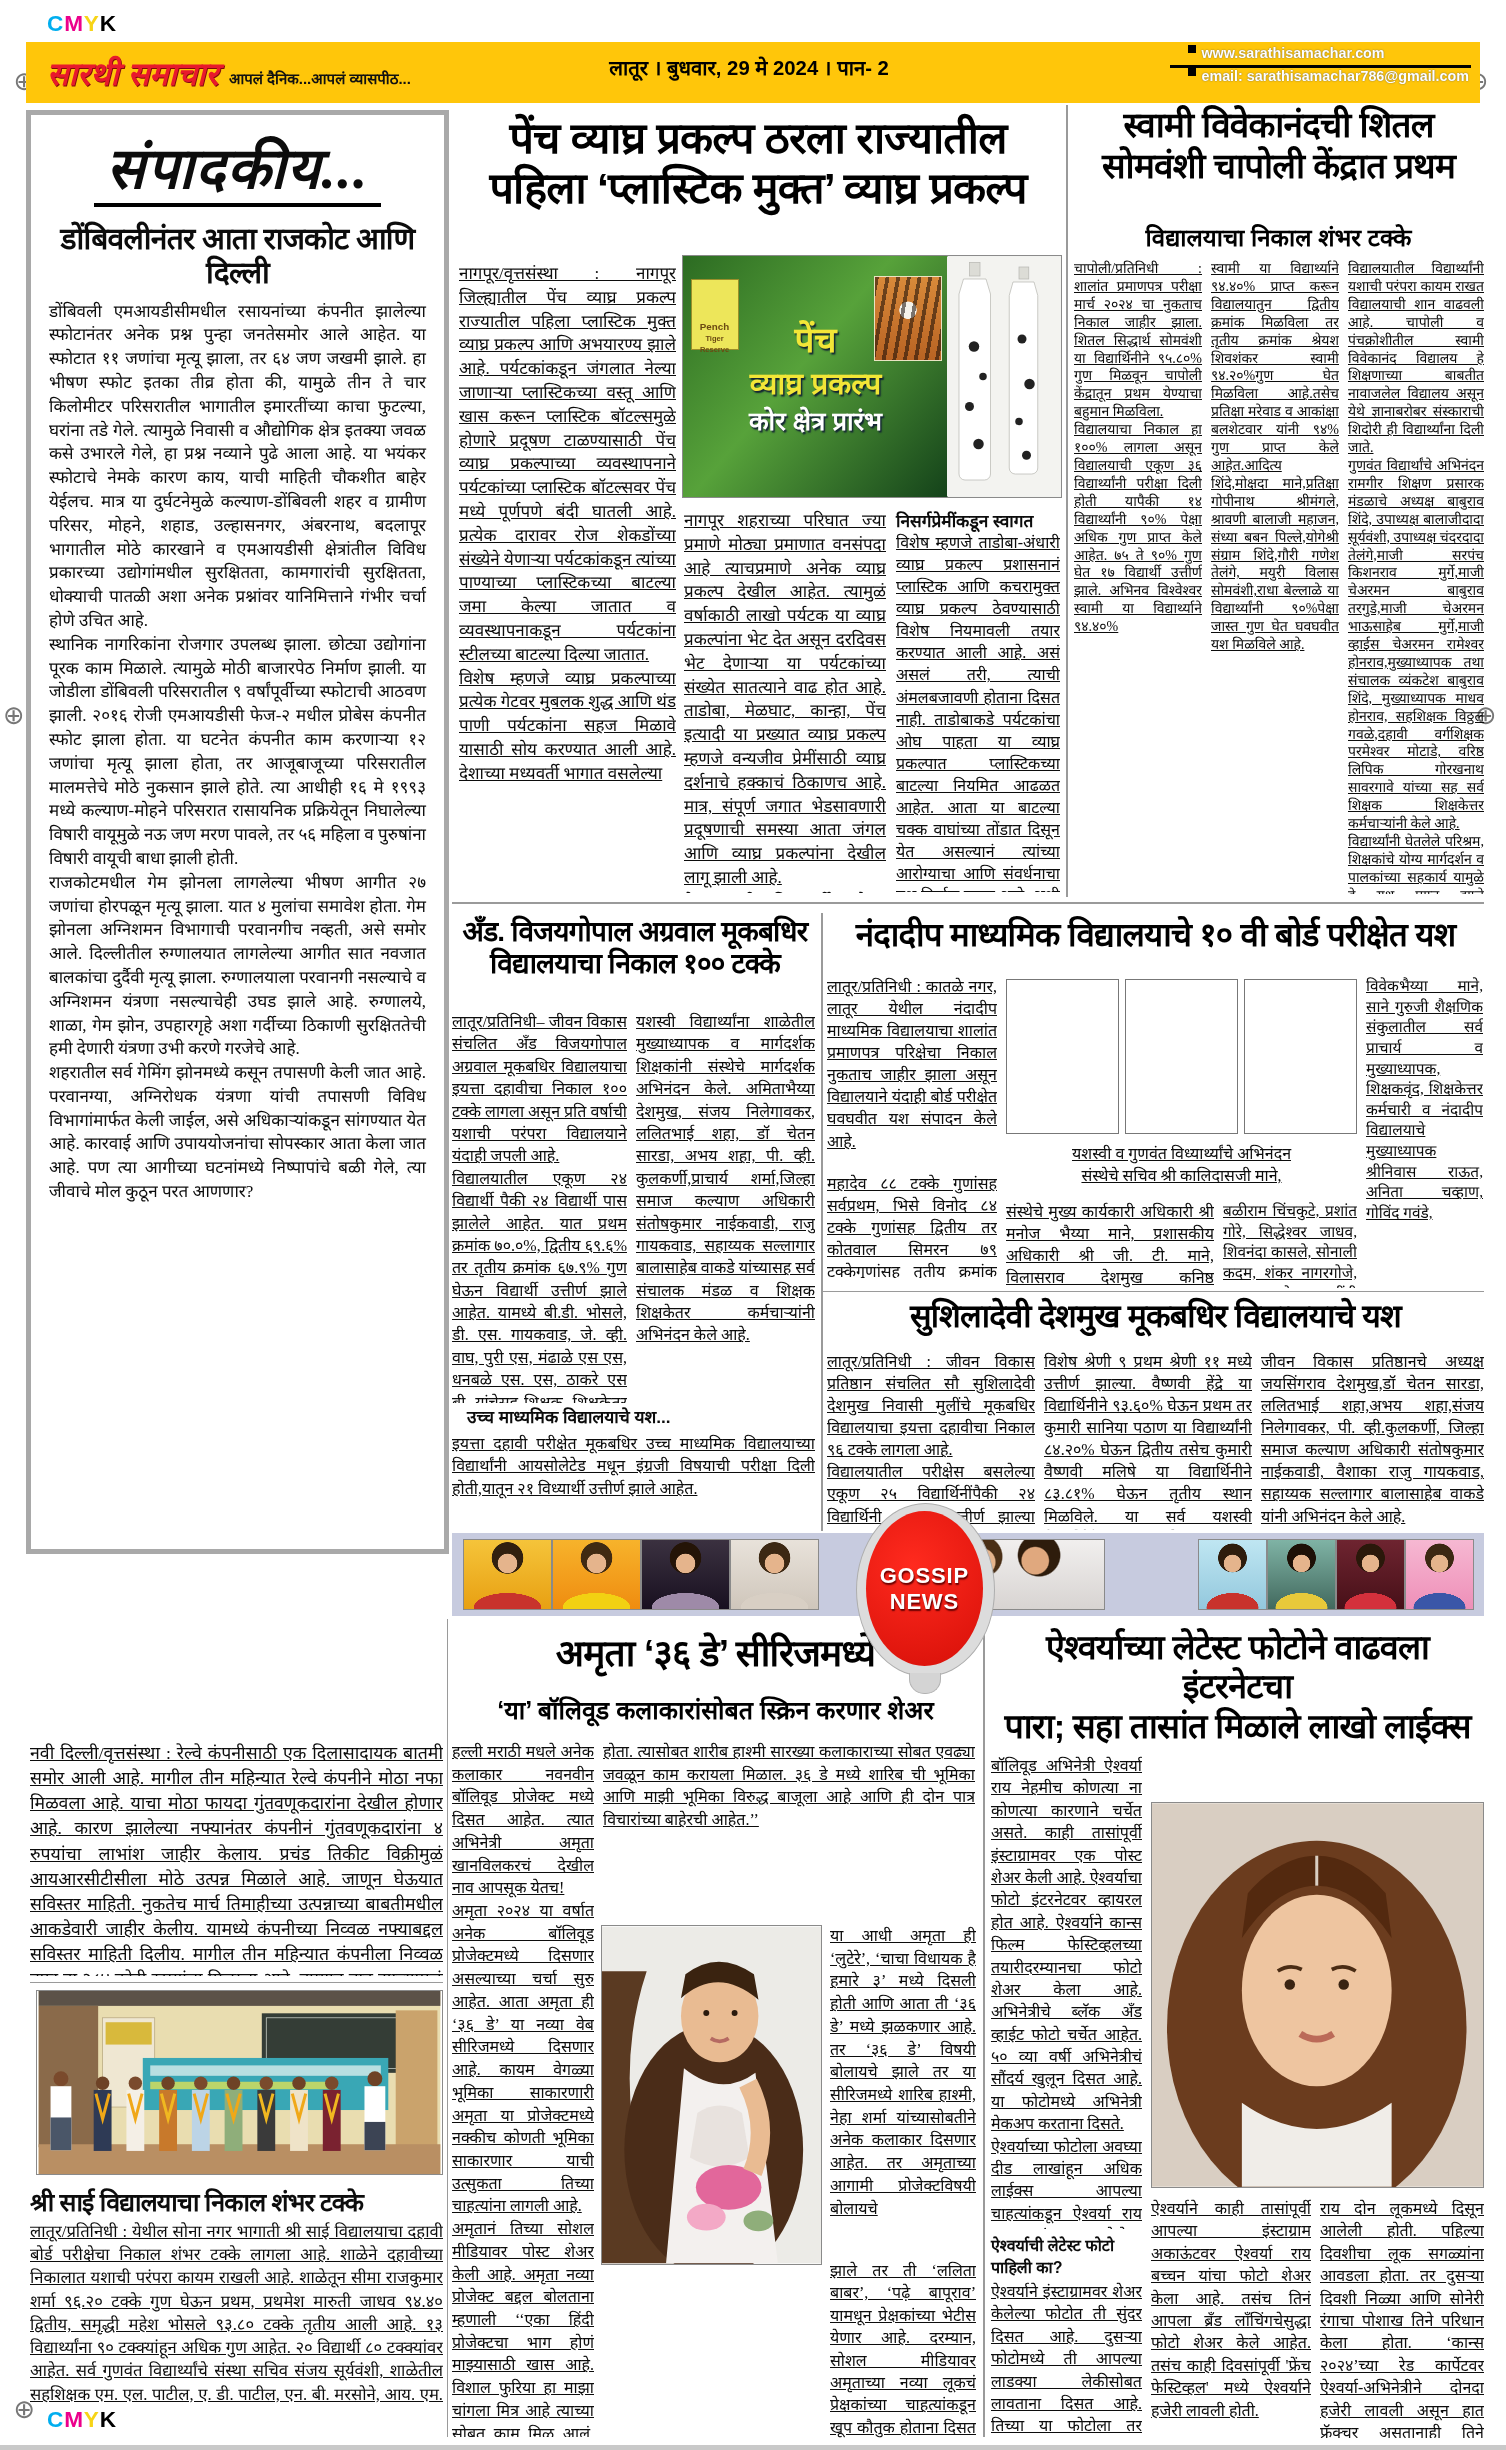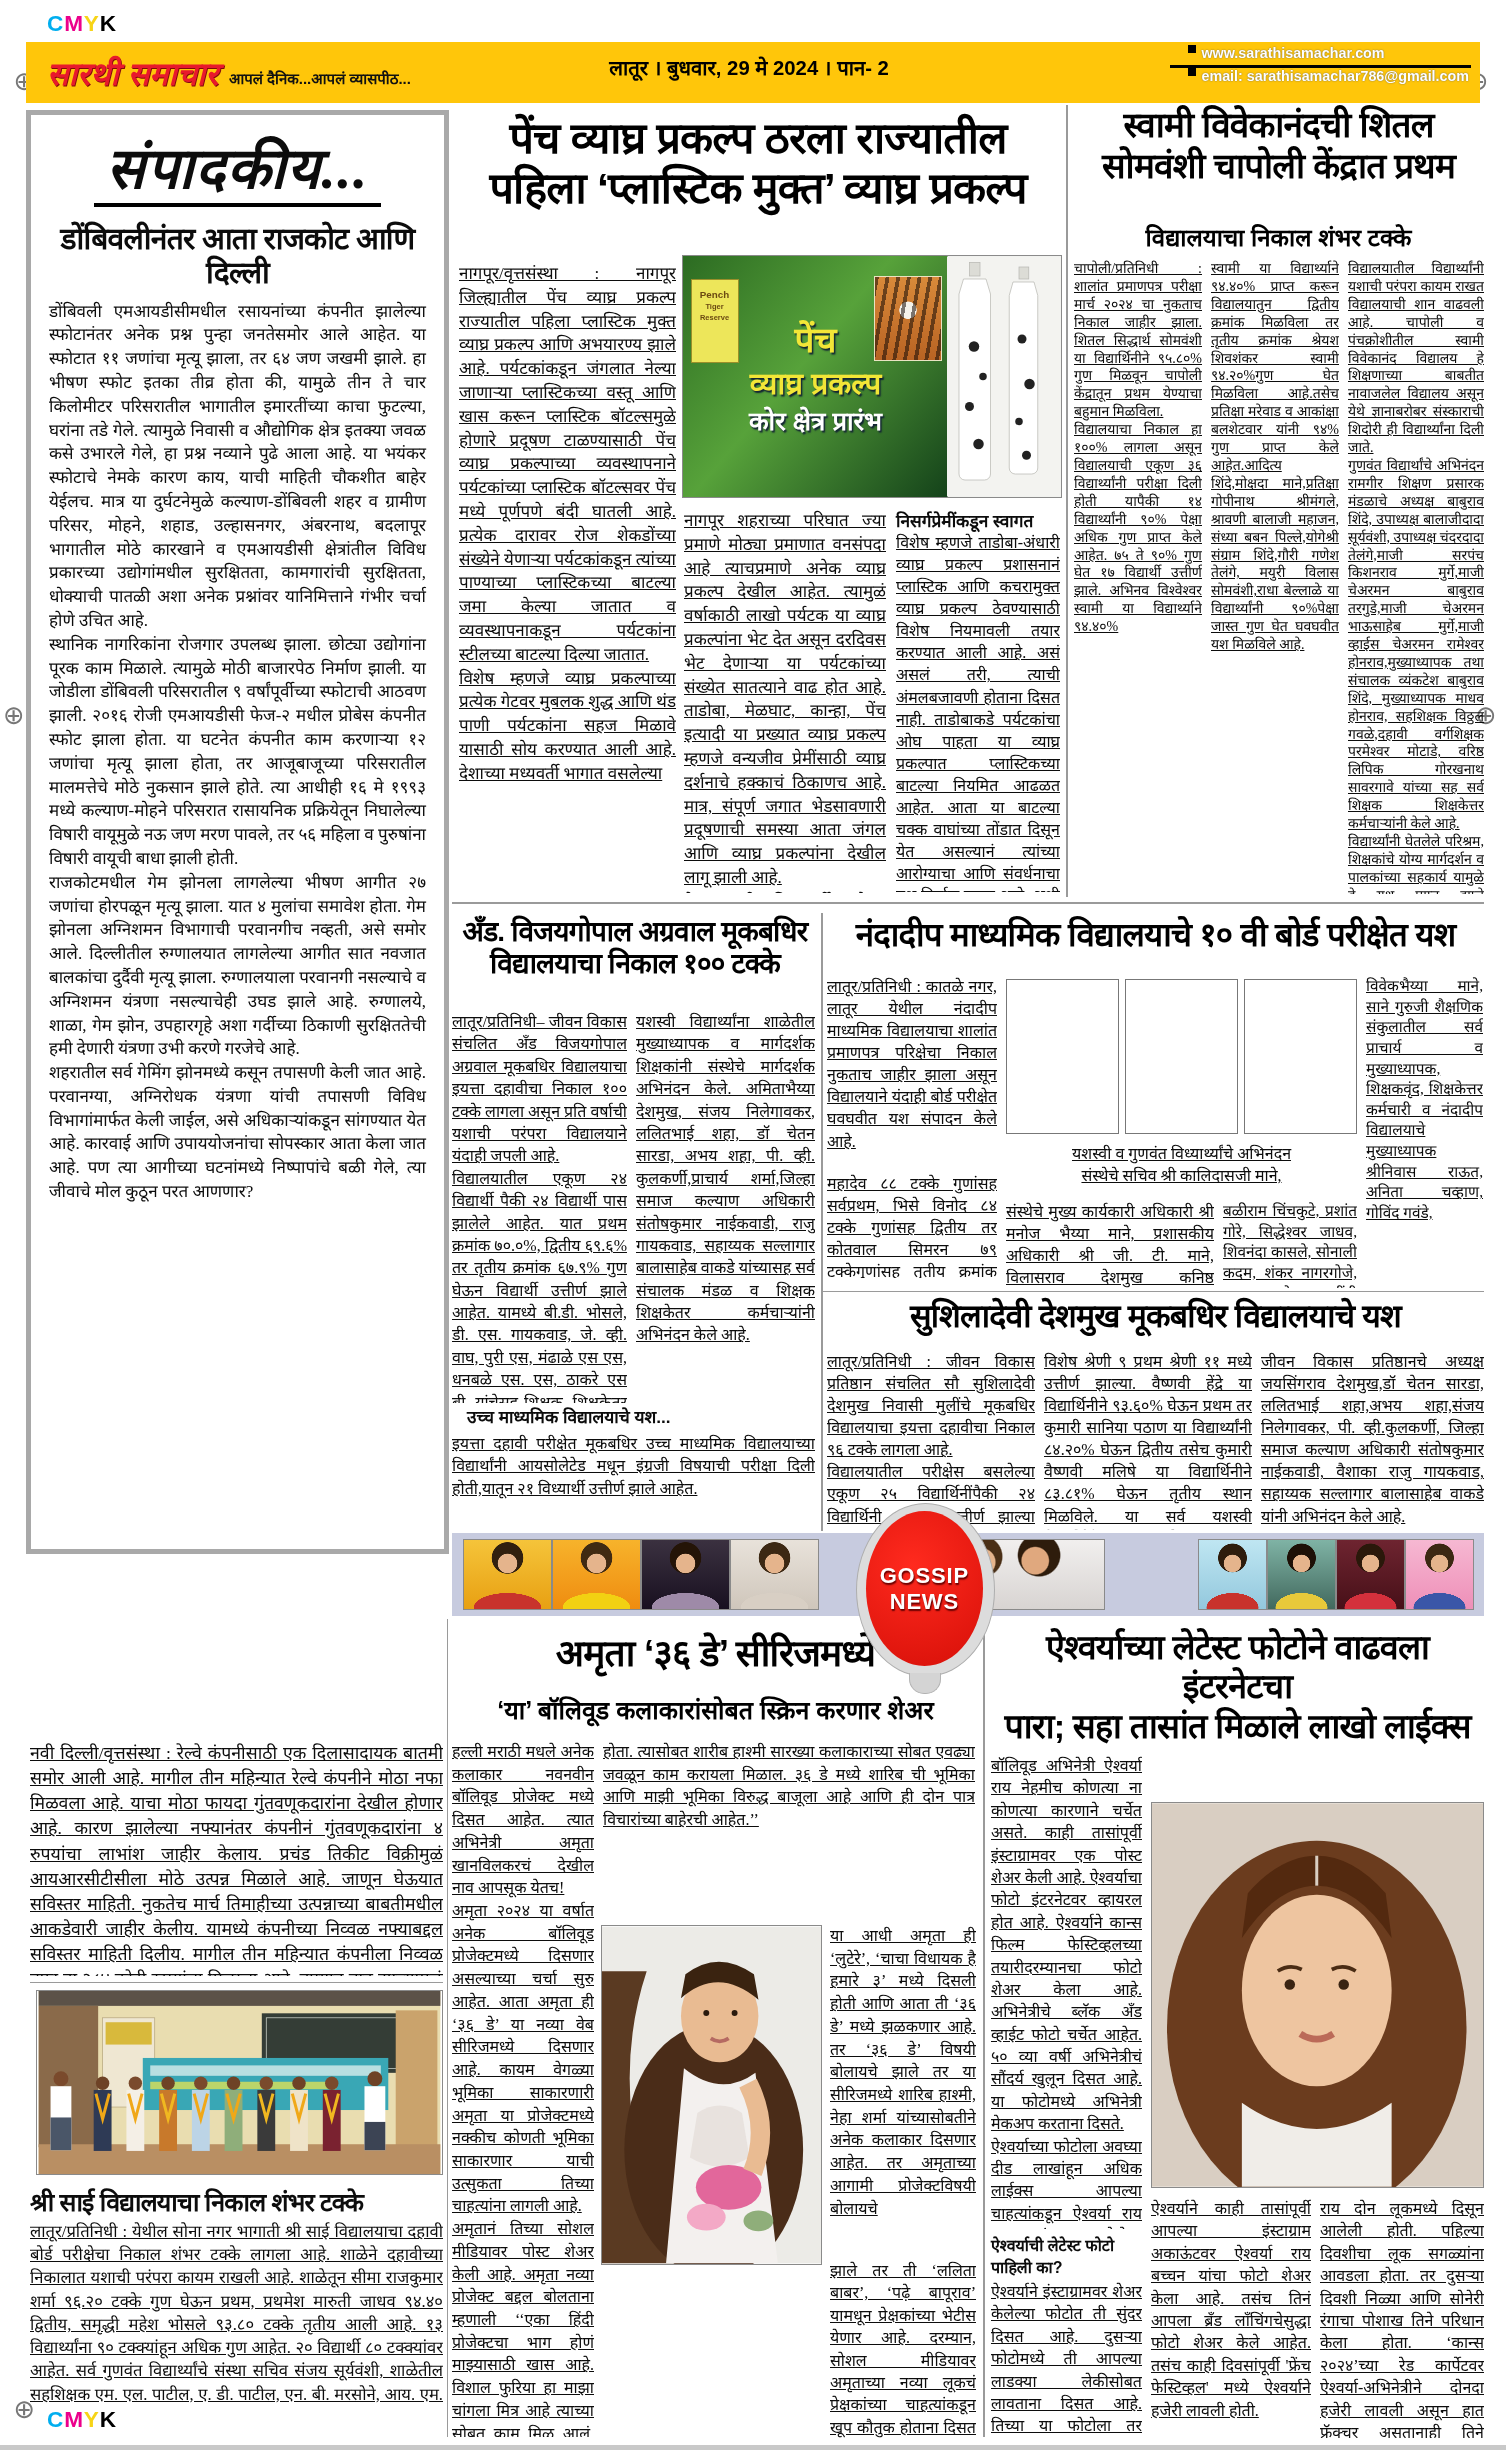--- a/index.html
+++ b/index.html
@@ -29,22 +29,22 @@
          background:#fff;padding:7.5px 18px;overflow:hidden;}
   .edtitle{text-align:center;font-style:italic;font-weight:700;font-size:57px;font-family:"Liberation Serif",serif;
            letter-spacing:1.5px;margin:4.5px 0 1.5px;}
   .edtitle span{border-bottom:4.5px solid #000;padding:0 12px 3px;}
   .edhead{font-family:"Liberation Sans",sans-serif;font-weight:900;font-size:30px;text-align:center;line-height:1.15;margin:16.6px 0 9px;letter-spacing:-0.8px;}
   .edbody{font-size:17px;line-height:1.4;text-align:justify;white-space:pre-line;}
   .photo{position:absolute;border:0.8px solid #8a8a8a;box-sizing:border-box;overflow:hidden;}
   .sign{position:absolute;left:0;top:0;bottom:0;width:265px;background:linear-gradient(130deg,#2c6b22,#57a23a 45%,#14421a);
         display:flex;flex-direction:column;align-items:center;justify-content:center;}
   .signline{font-family:"Liberation Sans",sans-serif;font-weight:900;text-shadow:1.5px 1.5px 1.5px #123;}
-  .pench-logo{position:absolute;left:7.5px;top:22.6px;width:48px;height:84px;background:#ede65a;border:1.5px solid #9a8f2a;
-              font-family:"Liberation Sans",sans-serif;font-size:9.8px;font-weight:700;color:#6b4a12;text-align:center;padding-top:9px;box-sizing:border-box;}
+  .pench-logo{position:absolute;left:7.5px;top:22.6px;width:48px;height:71px;background:#ede65a;border:1.5px solid #9a8f2a;
+              font-family:"Liberation Sans",sans-serif;font-size:9.8px;font-weight:700;color:#6b4a12;text-align:center;padding-top:41px;box-sizing:border-box;}
   .tigerimg{position:absolute;right:6px;top:19.6px;width:66px;height:83px;border:1.5px solid #e9e3c2;
             background:repeating-linear-gradient(100deg,rgba(20,10,5,.55) 0 3.8px,transparent 3.8px 10.5px),
                        radial-gradient(circle at 50% 40%,#f5f2ea 0 14%,transparent 15%),
                        linear-gradient(180deg,#d98a3a,#b86323);}
   .celeb{height:71px;border:0.8px solid #8a8a8a;box-sizing:border-box;
          background:
            radial-gradient(circle at 50% 34%,var(--skin,#e5b48c) 0 15%,transparent 16%),
            radial-gradient(circle at 50% 26%,var(--hair,#3a2414) 0 23%,transparent 24%),
            radial-gradient(ellipse 55% 30% at 50% 98%,var(--dress,#c33) 0 70%,transparent 71%),
            linear-gradient(180deg,var(--bg1,#ddd),var(--bg2,#bbb));}

